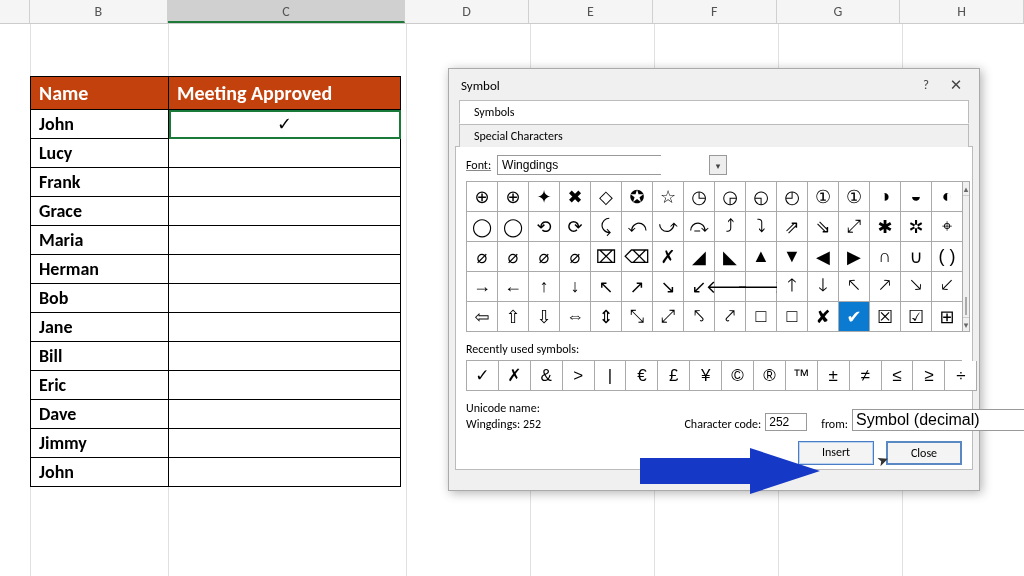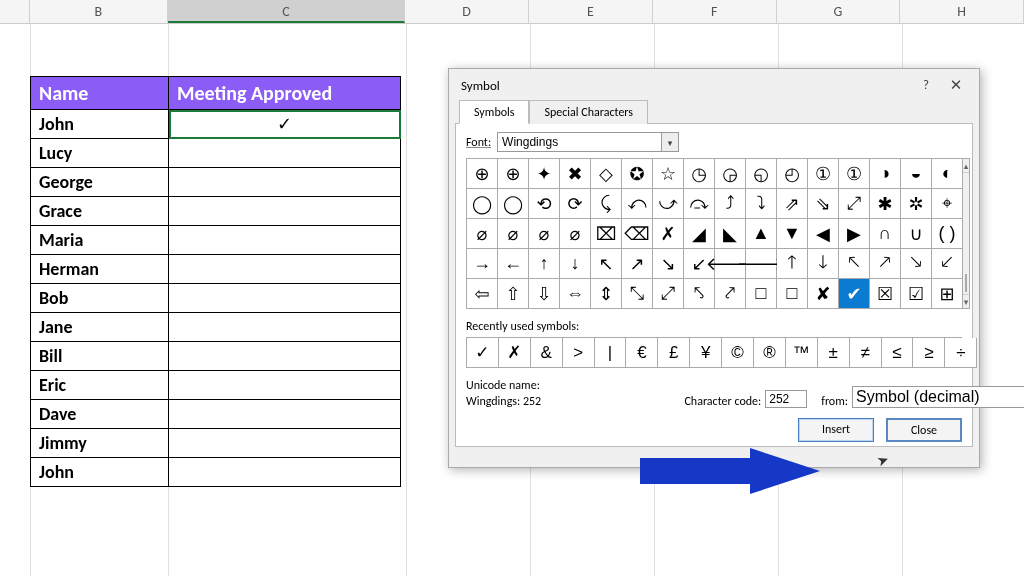--- a/index.html
+++ b/index.html
@@ -53,21 +53,21 @@
   
   .data-table {
     position: absolute;
     top: 76px;
     left: 30px;
     border-collapse: collapse;
     font-size: 18px;
     font-weight: bold;
   }
   .data-table th {
-    background: #8b5cf6;
+    background: #c2410c;
     color: #fff;
     text-align: left;
     padding: 4px 8px;
     border: 1px solid #000;
     font-size: 20px;
   }
   .data-table td {
     border: 1px solid #000;
     padding: 3px 8px;
     height: 28px;
@@ -108,20 +108,21 @@
     text-align: center;
     line-height: 20px;
     color: #444;
     cursor: pointer;
   }
   .dlg-close { font-size: 15px; }
   .tabs {
     display: flex;
     padding: 0 10px;
     gap: 0;
+    flex-direction: column;
   }
   .tab {
     padding: 4px 14px;
     border: 1px solid #bbb;
     border-bottom: none;
     background: #f0f0f0;
     font-size: 12px;
     cursor: pointer;
     position: relative;
     top: 1px;
@@ -139,20 +140,21 @@
   .font-row {
     display: flex;
     align-items: center;
     gap: 6px;
     margin-bottom: 6px;
   }
   .font-row label { text-decoration: underline; text-decoration-color: #888; }
   .font-select {
     flex: 0 0 180px;
     display: flex;
+    gap: 48px;
   }
   .font-select input {
     flex: 1;
     border: 1px solid #999;
     padding: 2px 4px;
     font-size: 12px;
     border-right: none;
   }
   .dd-btn {
     width: 18px;
@@ -309,21 +311,21 @@
   <tbody id="tbody">
       <tr>
         <td class="col-name">John</td>
         <td class="col-app check-cell selected-cell">✓</td>
       </tr>
       <tr>
         <td class="col-name">Lucy</td>
         <td class="col-app check-cell"></td>
       </tr>
       <tr>
-        <td class="col-name">George</td>
+        <td class="col-name">Frank</td>
         <td class="col-app check-cell"></td>
       </tr>
       <tr>
         <td class="col-name">Grace</td>
         <td class="col-app check-cell"></td>
       </tr>
       <tr>
         <td class="col-name">Maria</td>
         <td class="col-app check-cell"></td>
       </tr>

